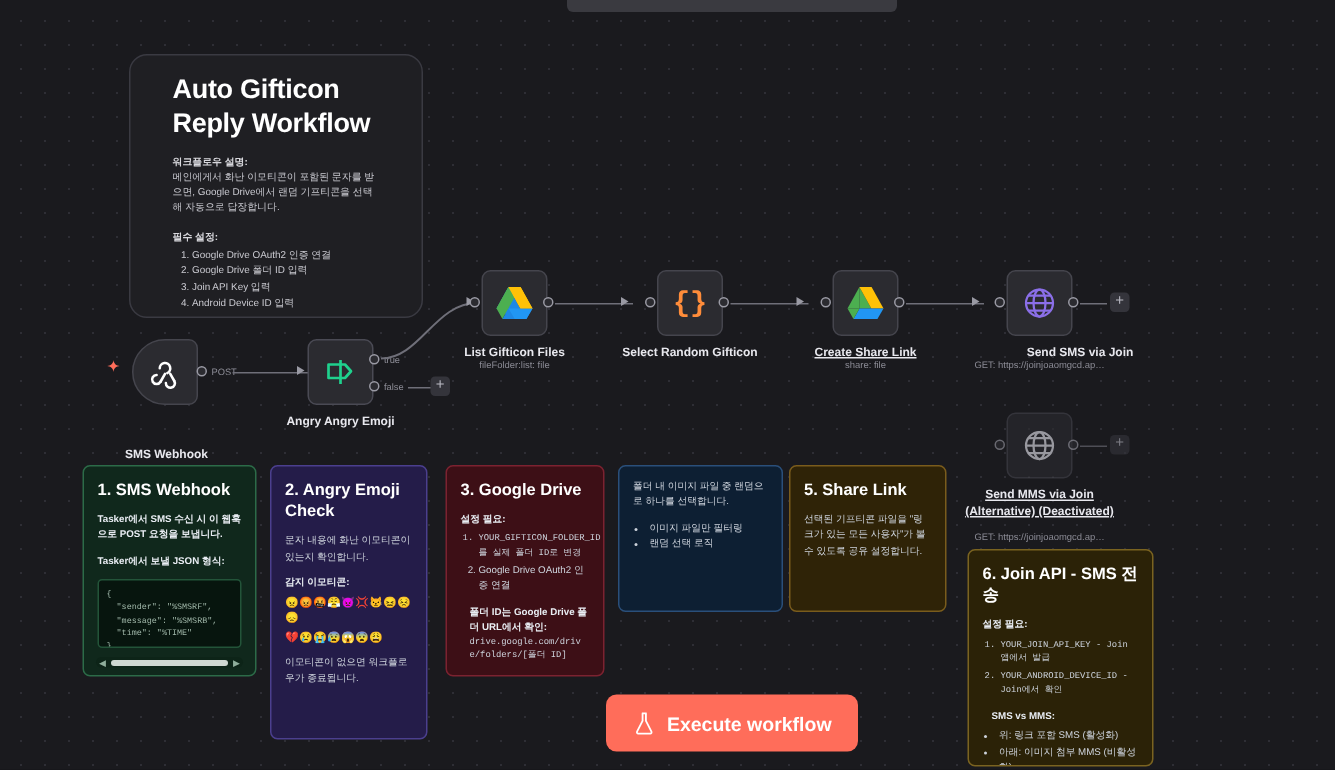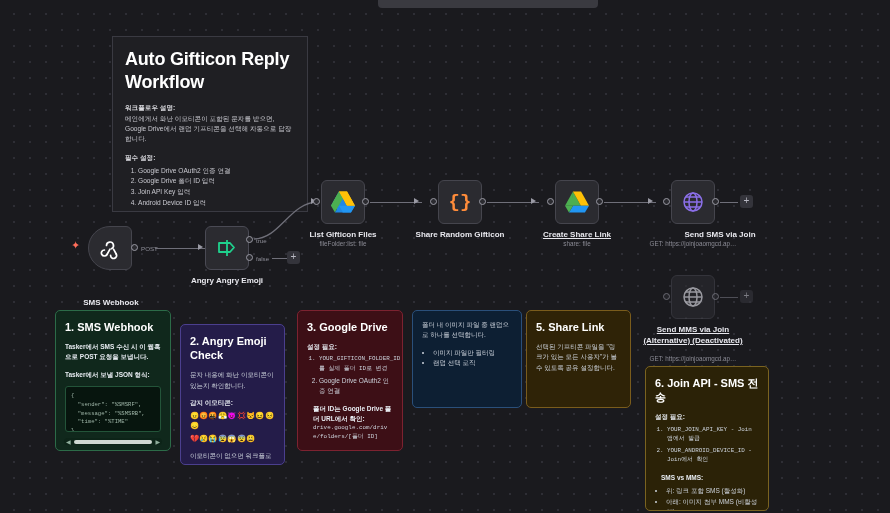--- a/index.html
+++ b/index.html
@@ -24,24 +24,23 @@
     width: 220px; height: 16px;
     background: #3a3a40; border-radius: 4px;
   }
 
   
   .desc-note {
     position: absolute; left: 86px; top: 36px;
     width: 196px; height: 176px;
     background: #1f1f23;
     border: 1px solid #3a3a42;
-    border-radius: 0;
-    padding: 11px 12px;
+    border-radius: 12px;
+    padding: 11px 28px;
     overflow: hidden;
-    margin-left: 26px;
   }
   .desc-title {
     font-size: 18px; font-weight: bold; color: #ffffff;
     line-height: 1.25; letter-spacing: -0.2px;
   }
   .desc-sub {
     margin-top: 11px; font-size: 6.6px; font-weight: bold; color: #d8d8dd;
   }
   .desc-body {
     margin-top: 1px; font-size: 6.6px; color: #c9c9d0; line-height: 1.55;
@@ -121,21 +120,21 @@
   }
   .sticky p { font-size: 6.5px; line-height: 1.6; color: #cdd3dc; }
   .sticky .b { font-weight: bold; color: #e8ecf2; }
   .sticky ol { padding-left: 12px; margin-top: 2px; }
   .sticky ul { padding-left: 11px; margin-top: 3px; }
   .sticky li { font-size: 6.5px; line-height: 1.62; color: #cdd3dc; }
   .mono { font-family: "Liberation Mono", monospace; }
 
   .note1 { left: 55px; top: 310px; width: 116px; height: 141px;
            background: #10281c; border: 1px solid #2c6b48; }
-  .note2 { left: 180px; top: 324px; width: 105px; height: 141px;
+  .note2 { left: 180px; top: 310px; width: 105px; height: 183px;
            background: #241c49; border: 1px solid #4b3f8e; }
   .note3 { left: 297px; top: 310px; width: 106px; height: 141px;
            background: #3d0f16; border: 1px solid #7c2230; }
   .note4 { left: 412px; top: 310px; width: 110px; height: 98px;
            background: #0d1f33; border: 1px solid #2a4f7a; }
   .note5 { left: 526px; top: 310px; width: 105px; height: 98px;
            background: #2f2307; border: 1px solid #7a5c1c; }
   .note6 { left: 645px; top: 366px; width: 124px; height: 145px;
            background: #2b2207; border: 1px solid #7a6320; }
 
@@ -249,21 +248,21 @@
   <div class="node-label" style="left:284px; top:230px;">List Gifticon Files</div>
   <div class="node-sub" style="left:279px; top:240px;">fileFolder:list: file</div>
   <div class="dot" style="left:313px; top:198px;"></div>
   <div class="dot" style="left:362px; top:198px;"></div>
   <div class="wire" style="left:370px; top:201.5px; width:52px;"></div>
   <div class="arrow" style="left:414px; top:198px;"></div>
 
   <div class="node" style="left:438px; top:180px;">
     <span style="color:#ff8c3a; font-size:19px; font-weight:bold; font-family:'Liberation Mono',monospace;">{}</span>
   </div>
-  <div class="node-label" style="left:401px; top:230px;">Share Random Gifticon</div>
+  <div class="node-label" style="left:401px; top:230px;">Select Random Gifticon</div>
   <div class="dot" style="left:430px; top:198px;"></div>
   <div class="dot" style="left:479px; top:198px;"></div>
   <div class="wire" style="left:487px; top:201.5px; width:52px;"></div>
   <div class="arrow" style="left:531px; top:198px;"></div>
 
   <div class="node" style="left:555px; top:180px;">
     <svg width="26" height="24" viewBox="0 0 28 26">
       <path d="M9.6 1.5 L1 17 L9.7 17 Z" fill="#4caf50"></path>
       <path d="M9.6 1.5 L18.2 17 L9.7 17 Z" fill="#4caf50"></path>
       <path d="M18.4 1.5 L9.6 1.5 L18.2 17 L27 17 Z" fill="#ffc107"></path>
@@ -368,14 +367,21 @@
       <li class="mono kv6" style="font-size:5.9px;">YOUR_JOIN_API_KEY - Join 앱에서 발급</li>
       <li class="mono kv6" style="font-size:5.9px; margin-top:2px;">YOUR_ANDROID_DEVICE_ID - Join에서 확인</li>
     </ol>
     <p class="b" style="margin-top:8px; padding-left:6px;">SMS vs MMS:</p>
     <ul style="margin-top:3px;">
       <li>위: 링크 포함 SMS (활성화)</li>
       <li>아래: 이미지 첨부 MMS (비활성화)</li>
     </ul>
   </div>
 
+  <div class="exec-btn">
+    <svg width="15" height="16" viewBox="0 0 18 20" fill="none" stroke="#ffffff" stroke-width="1.5" stroke-linejoin="round">
+      <path d="M7 2h4"></path>
+      <path d="M7.6 2v6.2L3 17.2A1.1 1.1 0 0 0 4 18.8h10A1.1 1.1 0 0 0 15 17.2L10.4 8.2V2"></path>
+    </svg>
+    <span>Execute workflow</span>
+  </div>
 
 </div>
 
 </body></html>

